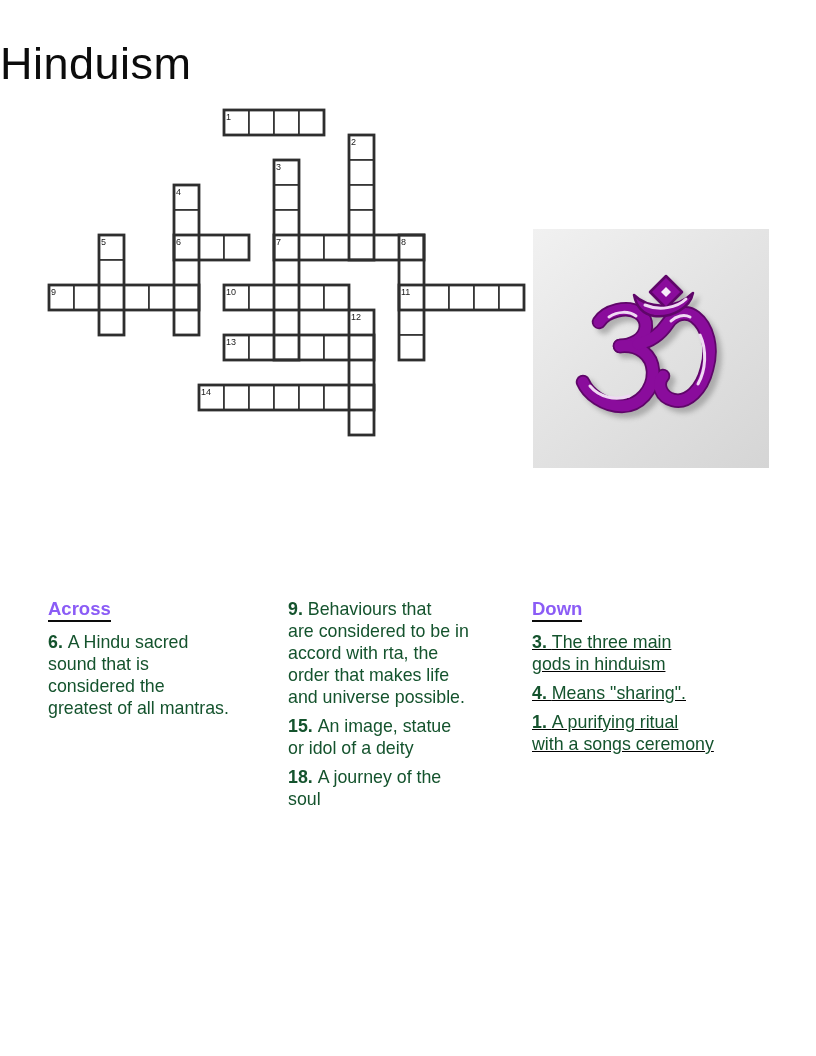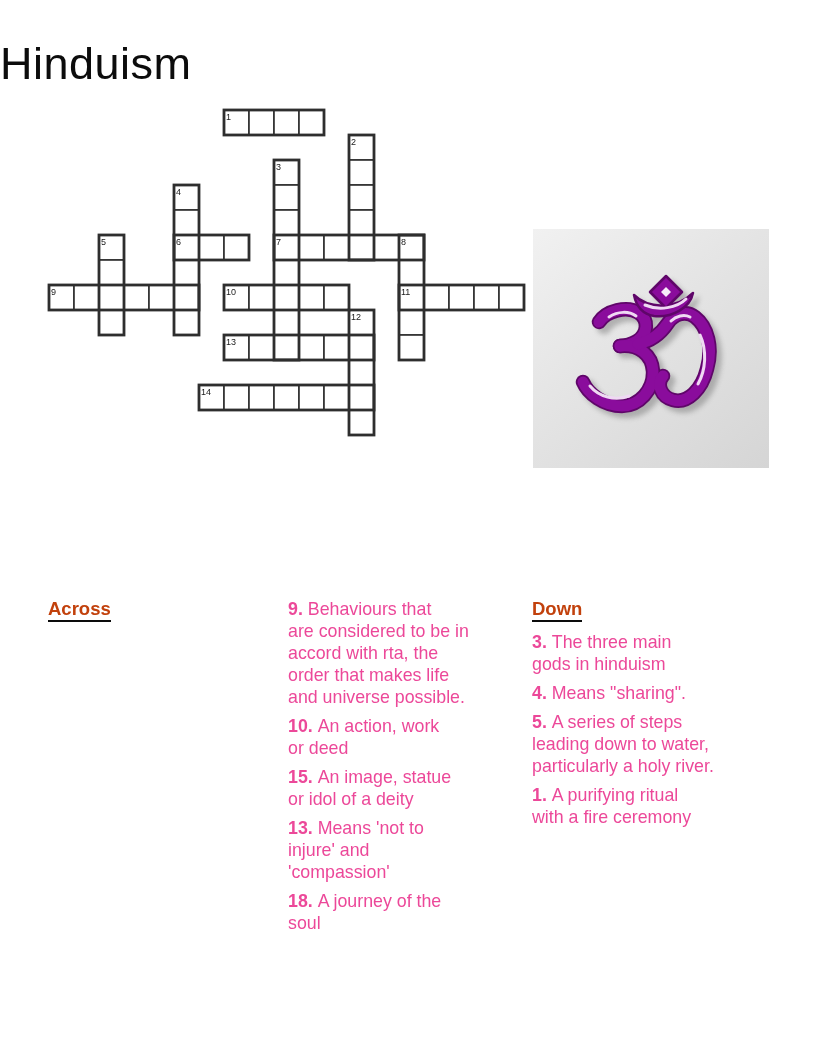--- a/index.html
+++ b/index.html
@@ -23,30 +23,30 @@
   .om-box{
     position:absolute;left:533px;top:229px;width:236px;height:239px;
     background:linear-gradient(140deg,#f1f1f1 0%,#e4e4e4 45%,#d5d5d5 100%);
   }
   .om-svg{position:absolute;left:0;top:0;
     filter:drop-shadow(5px 5px 2.5px rgba(110,110,110,0.45));
   }
   .clue-col{position:absolute;top:598px;}
   .clue-col.c1{left:48px;width:240px;}
   .clue-col.c2{left:288px;width:246px;}
-  .clue-col.c3{left:532px;width:280px;}
+  .clue-col.c3{left:532px;width:280px;text-decoration:underline;}
   .clues-heading{
     display:inline-block;
-    font-size:18.5px;font-weight:700;color:#c2410c;
+    font-size:18.5px;font-weight:700;color:#8b5cf6;
     border-bottom:2px solid #0c0c0c;
     line-height:22px;margin:0 0 9px 0;
   }
   .clue{
     margin:0 0 7px 0;
-    font-size:17.8px;line-height:22px;color:#ec4899;
+    font-size:17.8px;line-height:22px;color:#14532d;
   }
   .clue .clue-num{font-weight:700;}
   .clue .clue-text{white-space:pre-line;}
 </style>
 </head>
 <body>
 
 <div class="page">
 
   <h1 class="title">Hinduism</h1>
@@ -183,43 +183,39 @@
         <path d="M167,106 C174,121 173,141 165,155"></path>
         <path d="M112,76 C126,82 144,79 153,70"></path>
         <path d="M138,92 C143,87 151,85 157,88"></path>
       </g>
     </svg>
   </div>
 
   <div id="clue-cols">
       <div class="clue-col c1">
         <div><span class="clues-heading">Across</span></div>
+        <p class="clue"><span class="clue-num">6. </span><span class="clue-text">A Hindu sacred
+sound that is
+considered the
+greatest of all mantras.</span></p>
       </div>
       <div class="clue-col c2">
         <p class="clue"><span class="clue-num">9. </span><span class="clue-text">Behaviours that
 are considered to be in
 accord with rta, the
 order that makes life
 and universe possible.</span></p>
-        <p class="clue"><span class="clue-num">10. </span><span class="clue-text">An action, work
-or deed</span></p>
         <p class="clue"><span class="clue-num">15. </span><span class="clue-text">An image, statue
 or idol of a deity</span></p>
-        <p class="clue"><span class="clue-num">13. </span><span class="clue-text">Means 'not to
-injure' and
-'compassion'</span></p>
         <p class="clue"><span class="clue-num">18. </span><span class="clue-text">A journey of the
 soul</span></p>
       </div>
       <div class="clue-col c3">
         <div><span class="clues-heading">Down</span></div>
         <p class="clue"><span class="clue-num">3. </span><span class="clue-text">The three main
 gods in hinduism</span></p>
         <p class="clue"><span class="clue-num">4. </span><span class="clue-text">Means "sharing".</span></p>
-        <p class="clue"><span class="clue-num">5. </span><span class="clue-text">A series of steps
-leading down to water,
-particularly a holy river.</span></p>
         <p class="clue"><span class="clue-num">1. </span><span class="clue-text">A purifying ritual
-with a fire ceremony</span></p>
+with a songs ceremony</span></p>
       </div>
     </div>
 
 </div>
 
 </body></html>

